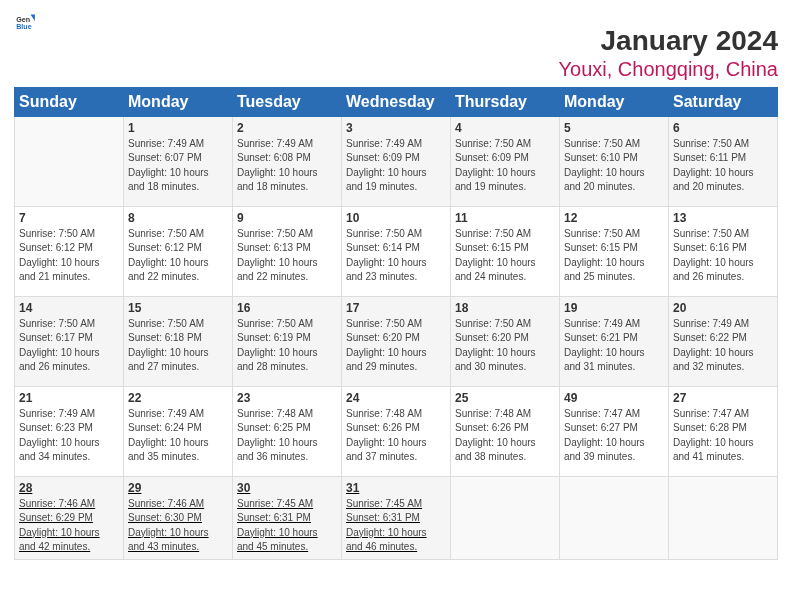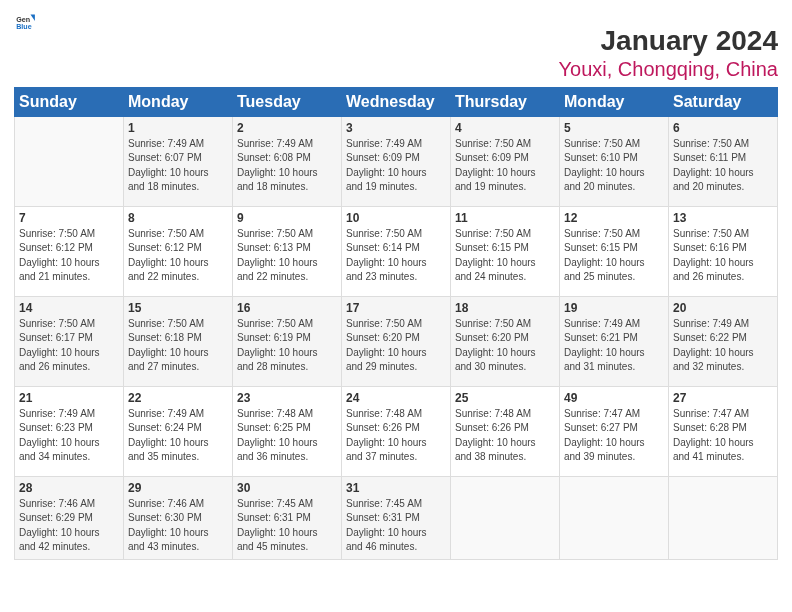--- a/index.html
+++ b/index.html
@@ -82,20 +82,21 @@
     .day-info {
       font-size: 10px;
       color: #444;
       line-height: 1.45;
     }
     td.empty {
       background: #f9f9f9;
     }
     .row-5 td {
       height: 80px;
+      text-decoration: underline;
     }
   </style>
 </head>
 <body>
 
 <div class="page">
   <div class="header-section">
     <div class="logo">
       <svg class="logo-icon" viewBox="0 0 40 40" xmlns="http://www.w3.org/2000/svg">
         <rect x="2" y="2" width="36" height="36" rx="4" fill="none"></rect>

